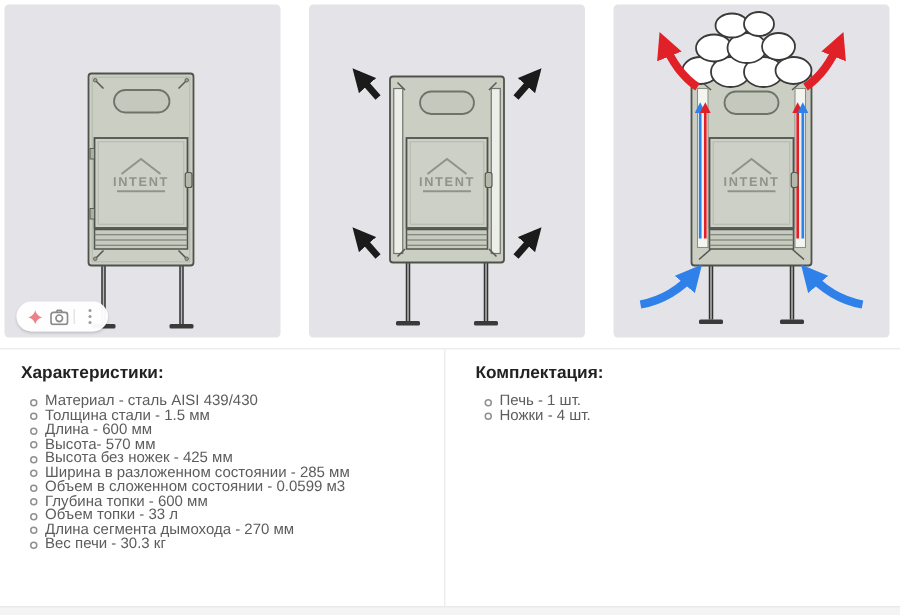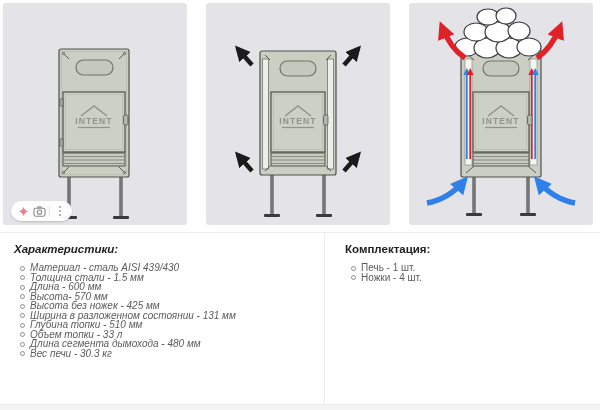--- a/index.html
+++ b/index.html
@@ -27,21 +27,21 @@
     box-shadow:0 1px 2px rgba(0,0,0,.18);
     display:flex;align-items:center;gap:3px;padding:0 6px;
   }
   .tools-pill .tico{width:13px;height:13px;display:flex;align-items:center;justify-content:center;cursor:pointer;}
   .tools-pill .sep{width:1px;height:10px;background:#e4e4e4;}
   
   .details{
     position:absolute;left:0;right:0;top:232px;bottom:6px;
     border-top:1px solid #ededed;display:flex;background:#fff;
   }
-  .col-left{width:325px;box-sizing:border-box;border-right:1px solid #ededed;padding:10px 0 0 14px;font-style:italic;}
+  .col-left{width:297px;box-sizing:border-box;border-right:1px solid #ededed;padding:10px 0 0 14px;}
   .col-right{flex:1;padding:10px 0 0 20px;}
   .sec-title{margin:0 0 8px 0;font-size:11.5px;font-weight:bold;color:#222;}
   ul.spec-list{list-style:none;margin:0;padding:0 0 0 6px;}
   ul.spec-list li{
     position:relative;padding-left:10px;margin:0;
     font-size:10px;line-height:9.5px;color:#5c5c5c;white-space:nowrap;
   }
   ul.spec-list li::before{
     content:"";position:absolute;left:0;top:2.6px;width:3.2px;height:3.2px;
     border:1px solid #8f8f8f;border-radius:50%;background:#fff;
@@ -270,24 +270,25 @@
 
 <div class="details">
   <div class="col-left">
     <h2 class="sec-title">Характеристики:</h2>
     <ul class="spec-list">
         <li>Материал - сталь AISI 439/430</li>
         <li>Толщина стали - 1.5 мм</li>
         <li>Длина - 600 мм</li>
         <li>Высота- 570 мм</li>
         <li>Высота без ножек - 425 мм</li>
-        <li>Ширина в разложенном состоянии - 131 мм</li>
-        <li>Глубина топки - 510 мм</li>
+        <li>Ширина в разложенном состоянии - 285 мм</li>
+        <li>Объем в сложенном состоянии - 0.0599 м3</li>
+        <li>Глубина топки - 600 мм</li>
         <li>Объем топки - 33 л</li>
-        <li>Длина сегмента дымохода - 480 мм</li>
+        <li>Длина сегмента дымохода - 270 мм</li>
         <li>Вес печи - 30.3 кг</li>
       </ul>
   </div>
   <div class="col-right">
     <h2 class="sec-title">Комплектация:</h2>
     <ul class="spec-list">
         <li>Печь - 1 шт.</li>
         <li>Ножки - 4 шт.</li>
       </ul>
   </div>

